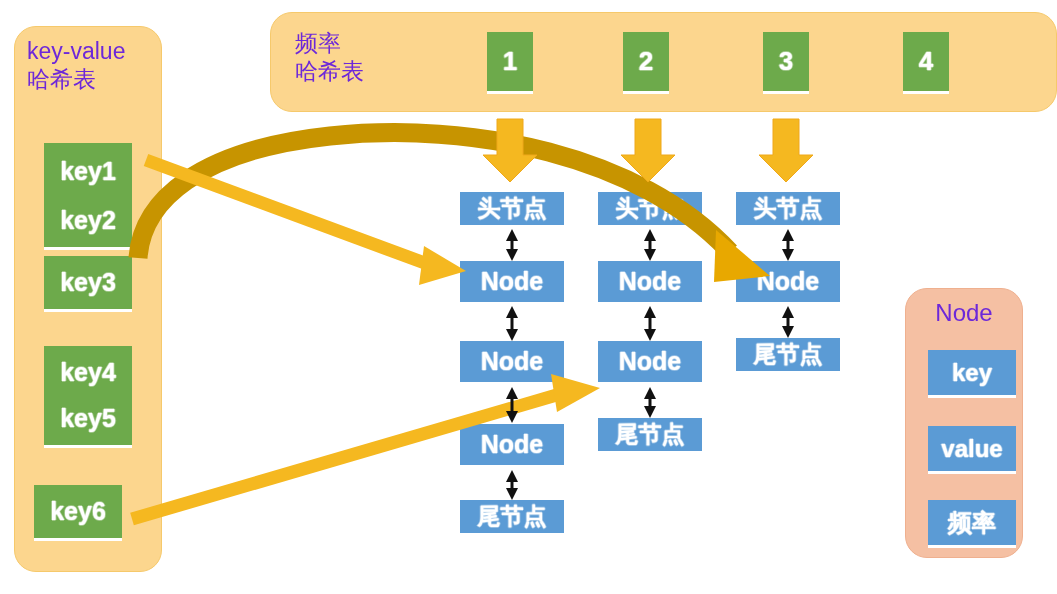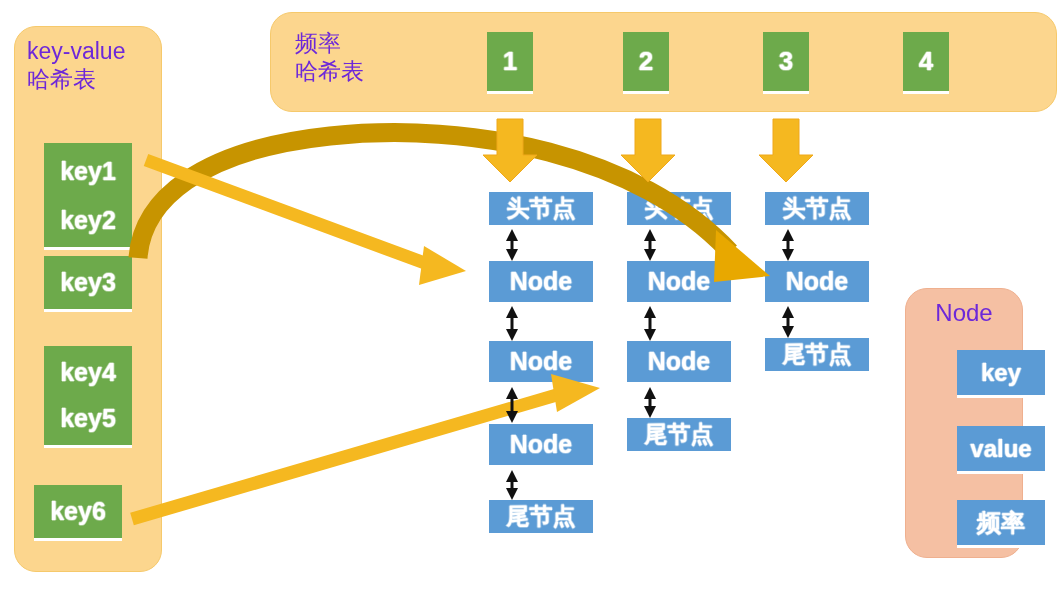--- a/index.html
+++ b/index.html
@@ -57,21 +57,21 @@
     color:#ffffff;
     font-weight:bold;
     text-shadow:
        1px 0 0 rgba(255,255,255,.35),
       -1px 0 0 rgba(255,255,255,.35),
        0 1px 0 rgba(255,255,255,.35),
        0 -1px 0 rgba(255,255,255,.35);
     border-bottom:3px solid #ffffff;
   }
   .box.green{ background:#6DAA4B; }
-  .box.blue { background:#5B9BD5;margin-left:29px; }
+  .box.blue { background:#5B9BD5; }
 
   .key-box{ font-size:25px; }
   .freq-box{ font-size:26px; }
   .node-box{ font-size:25px; }
   .node-box.cjk{ font-size:23px; }
   .field-box{ font-size:24px; }
 
   
   svg.overlay{
     position:absolute;

